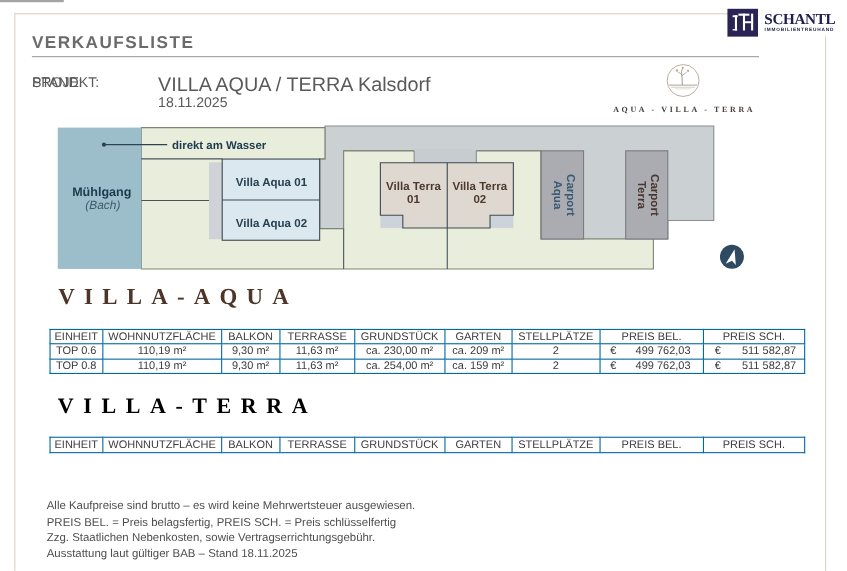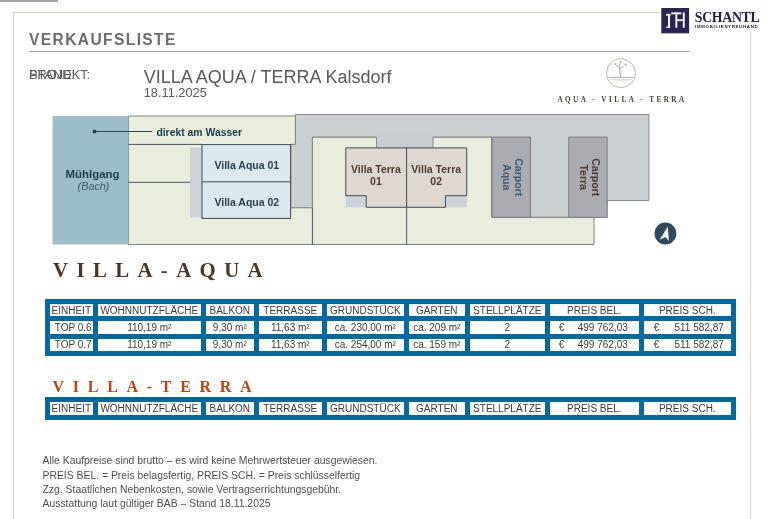--- a/index.html
+++ b/index.html
@@ -1,20 +1,20 @@
 <!DOCTYPE html>
 <html><head>
 <meta charset="utf-8">
 <style>
   html,body{margin:0;padding:0;}
   body{width:770px;height:519px;background:#ffffff;position:relative;overflow:hidden;
        font-family:"Liberation Sans", sans-serif;}
   .abs{position:absolute;}
   table.vt{border-collapse:collapse;table-layout:fixed;font-size:10px;color:#3b3b3b;}
-  table.vt td{border:5px solid #0369a1;text-align:center;padding:0;height:12.2px;
+  table.vt td{border:1px solid #0369a1;text-align:center;padding:0;height:12.2px;
               overflow:hidden;white-space:nowrap;}
   table.vt .lft{text-align:left;padding-left:5px;}
   .price{display:flex;justify-content:space-between;padding:0 11px 0 9px;}
   .price2{display:flex;justify-content:space-between;padding:0 7px 0 10px;}
   table.t2 td{height:12.7px;}
 </style>
 </head>
 <body>
 
 <div class="abs" style="left:0;top:0;width:58px;height:1.5px;background:#a3a3a3;"></div>
@@ -176,21 +176,21 @@
         </td>
         <td>
           <div class="price2">
             <span>€</span>
             <span>511 582,87</span>
           </div>
         </td>
       </tr>
 
   <tr>
-        <td class="lft">TOP 0.7</td>
+        <td class="lft">TOP 0.8</td>
         <td>110,19 m²</td>
         <td>9,30 m²</td>
         <td>11,63 m²</td>
         <td>ca. 254,00 m²</td>
         <td>ca. 159 m²</td>
         <td>2</td>
         <td>
           <div class="price">
             <span>€</span>
             <span>499 762,03</span>
@@ -199,21 +199,21 @@
         <td>
           <div class="price2">
             <span>€</span>
             <span>511 582,87</span>
           </div>
         </td>
       </tr>
 </tbody>
   </table>
 
-<div class="abs" style="left:52.6px;top:358.4px;font-family:'Liberation Serif';font-size:16px;font-weight:bold;letter-spacing:8.7px;color:#c2410c;margin-top:20px;">VILLA-TERRA</div>
+<div class="abs" style="left:52.6px;top:358.4px;font-family:'Liberation Serif';font-size:20px;font-weight:bold;letter-spacing:8.7px;color:#000000;">VILLA-TERRA</div>
 
 <table class="vt t2 abs" style="left:44.8px;top:397.4px;width:686px;">
   <colgroup>
       <col style="width:48px">
       <col style="width:108px">
       <col style="width:53px">
       <col style="width:68px">
       <col style="width:82px">
       <col style="width:61px">
       <col style="width:80px">

